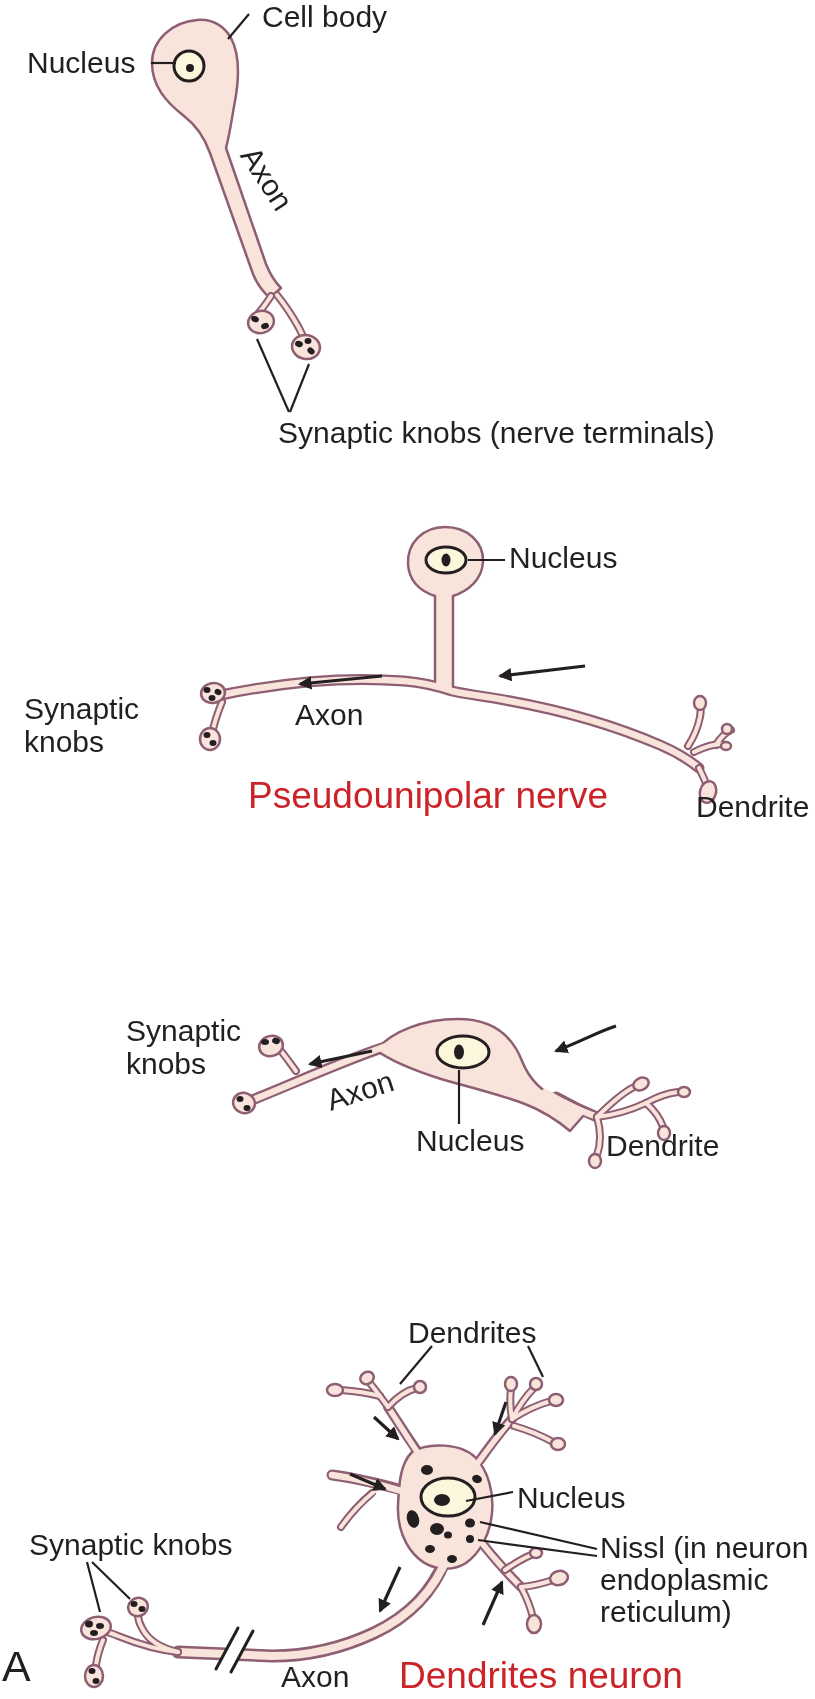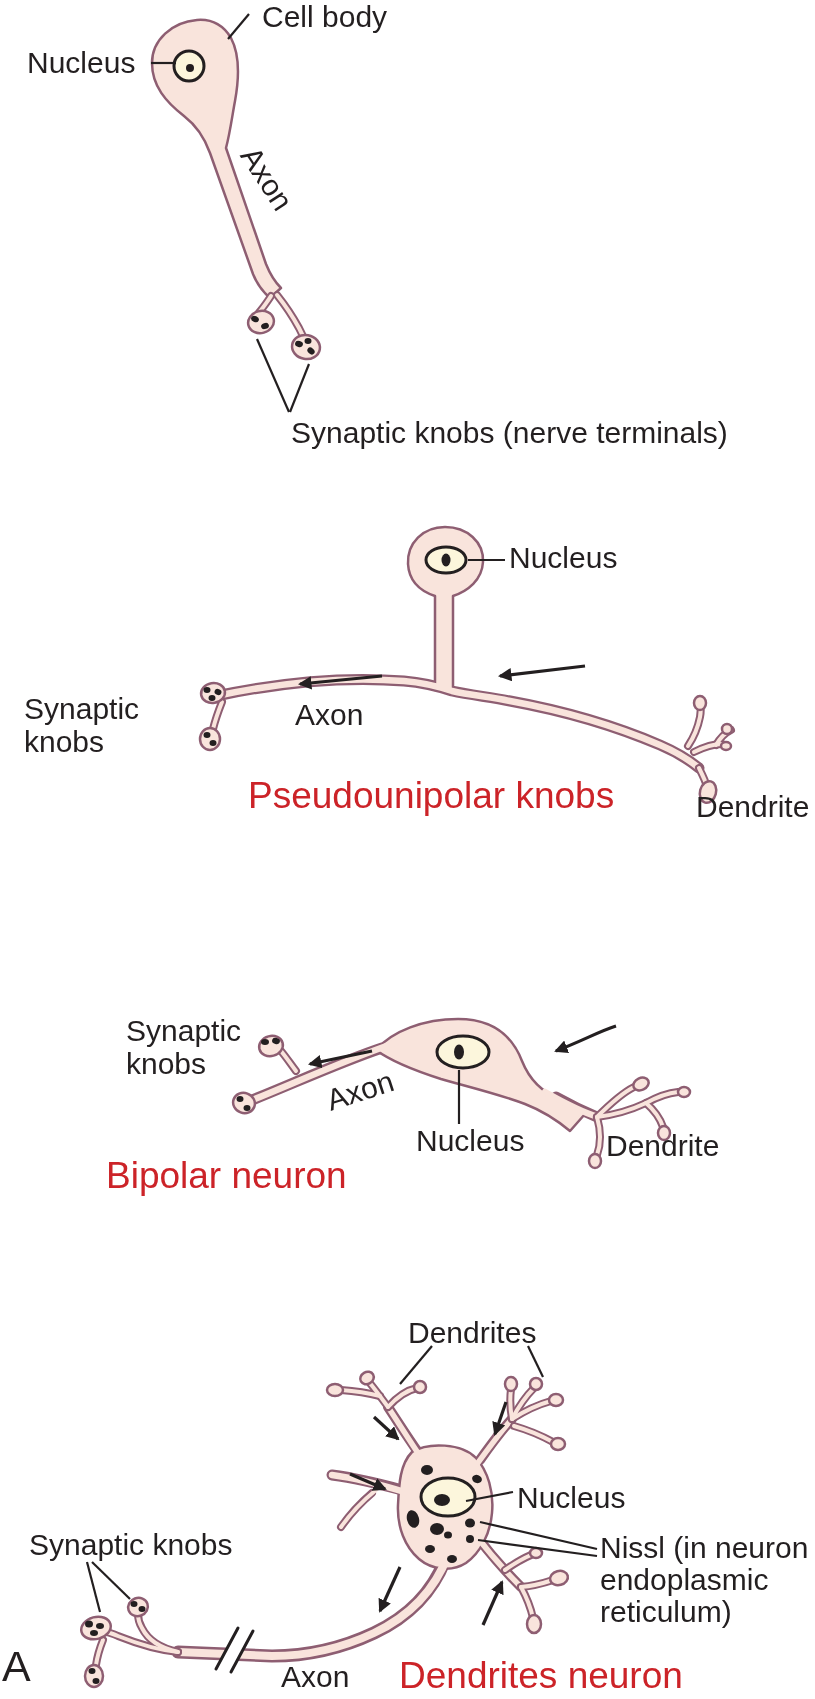--- a/index.html
+++ b/index.html
@@ -253,35 +253,34 @@
     <path class="arrow" d="M506,1402 L495,1434"></path>
     <path class="arrow" d="M350,1474 L385,1489"></path>
     <path class="arrow" d="M400,1567 L380,1611"></path>
     <path class="arrow" d="M483,1625 L502,1582"></path>
   </g>
 </svg>
 
 <div class="lbl" style="left:262px; top:0px;">Cell body</div>
 <div class="lbl" style="left:27px;  top:46px;">Nucleus</div>
 <div class="lbl rot57" style="left:212px; top:162px; width:110px;">Axon</div>
-<div class="lbl" style="left:291px; top:416px;">Synaptic knobs (nerve terminals)</div>
+<div class="lbl" style="left:278px; top:416px;">Synaptic knobs (nerve terminals)</div>
 
 <div class="lbl" style="left:509px; top:541px;">Nucleus</div>
 <div class="lbl" style="left:24px;  top:692px;">Synaptic
 knobs</div>
 <div class="lbl" style="left:295px; top:698px;">Axon</div>
-<div class="lbl title" style="left:248px; top:776px;">Pseudounipolar knobs</div>
+<div class="lbl title" style="left:248px; top:776px;">Pseudounipolar nerve</div>
 <div class="lbl" style="left:696px; top:790px;">Dendrite</div>
 
 <div class="lbl" style="left:126px; top:1014px;">Synaptic
 knobs</div>
 <div class="lbl rotm18" style="left:310px; top:1074px; width:100px;">Axon</div>
 <div class="lbl" style="left:416px; top:1124px;">Nucleus</div>
 <div class="lbl" style="left:606px; top:1129px;">Dendrite</div>
-<div class="lbl title" style="left:106px; top:1156px;">Bipolar neuron</div>
 
 <div class="lbl" style="left:408px; top:1316px;">Dendrites</div>
 <div class="lbl" style="left:517px; top:1481px;">Nucleus</div>
 <div class="lbl nissl3" style="left:600px; top:1532px;">Nissl (in neuron
 endoplasmic
 reticulum)</div>
 <div class="lbl" style="left:29px; top:1528px;">Synaptic knobs</div>
 <div class="lbl" style="left:281px; top:1660px;">Axon</div>
 <div class="lbl title" style="left:399px; top:1656px;">Dendrites neuron</div>
 <div class="lbl panel" style="left:2px; top:1650px;">A</div>

